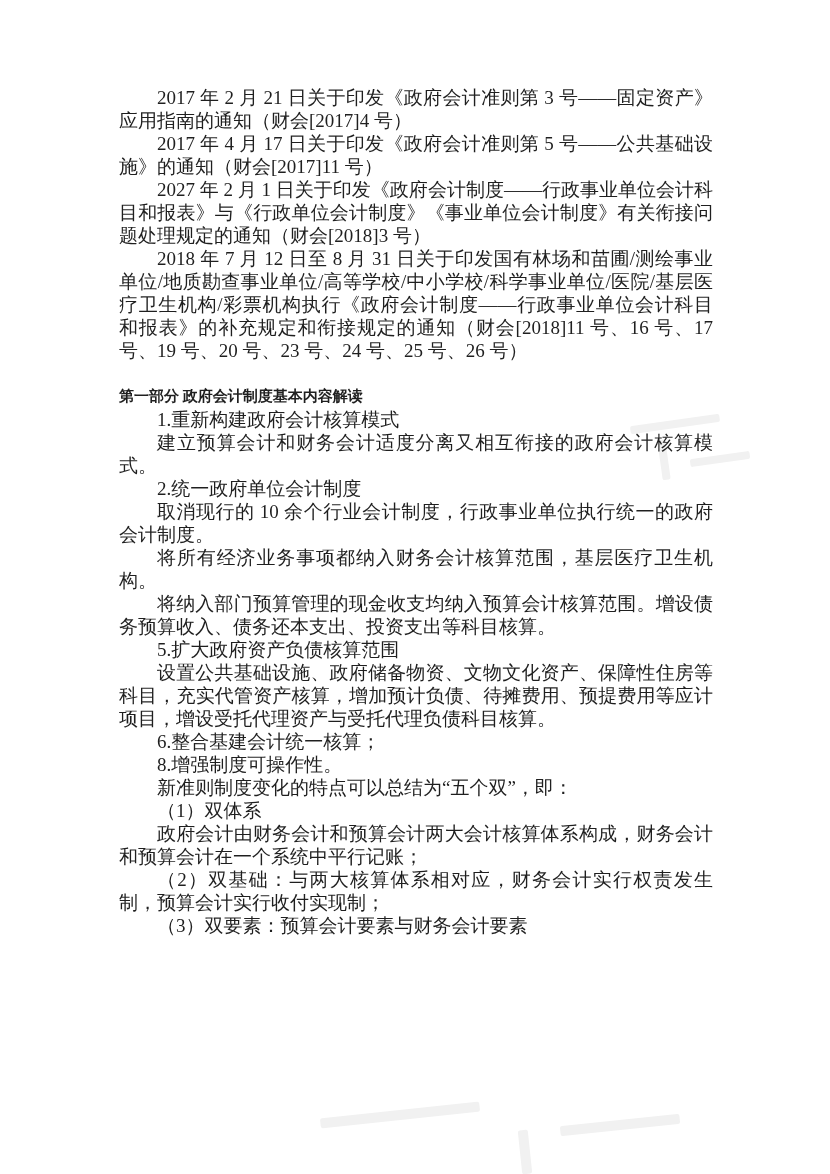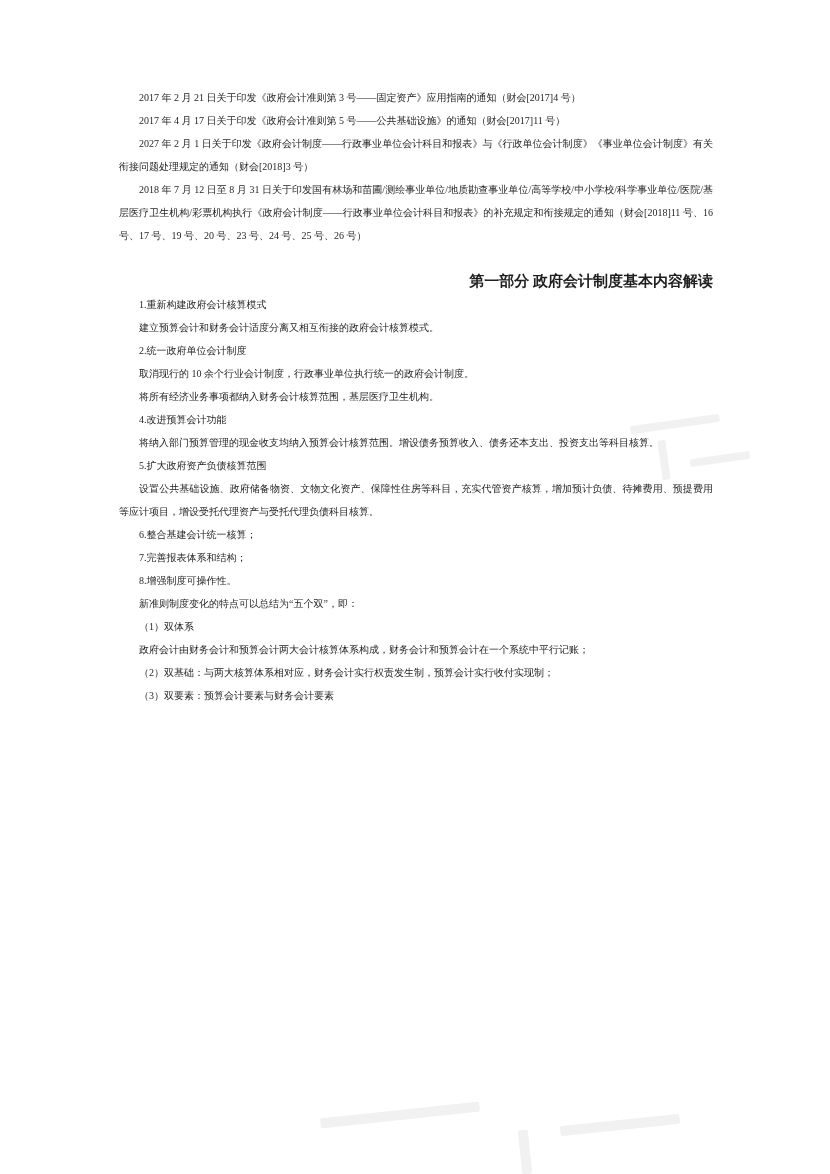--- a/index.html
+++ b/index.html
@@ -18,32 +18,32 @@
     background: #ffffff;
   }
   .content {
     position: absolute;
     left: 119px;
     top: 86px;
     width: 594px;
   }
   .para {
     margin: 0;
-    font-size: 10px;
+    font-size: 19px;
     line-height: 23px;
     text-indent: 2em;
     text-align: justify;
     word-break: break-all;
   }
   .section-title {
     margin: 23px 0 0 0;
     font-size: 15px;
     line-height: 23px;
     font-weight: bold;
-    text-align: right;
+    text-align: left;
     text-indent: 0;
   }
   
   .watermark {
     position: absolute;
     pointer-events: none;
     opacity: 1;
   }
   .wm-stroke {
     position: absolute;
@@ -74,26 +74,24 @@
     <p class="para">2027 年 2 月 1 日关于印发《政府会计制度——行政事业单位会计科目和报表》与《行政单位会计制度》《事业单位会计制度》有关衔接问题处理规定的通知（财会[2018]3 号）</p>
     <p class="para">2018 年 7 月 12 日至 8 月 31 日关于印发国有林场和苗圃/测绘事业单位/地质勘查事业单位/高等学校/中小学校/科学事业单位/医院/基层医疗卫生机构/彩票机构执行《政府会计制度——行政事业单位会计科目和报表》的补充规定和衔接规定的通知（财会[2018]11 号、16 号、17 号、19 号、20 号、23 号、24 号、25 号、26 号）</p>
 
     <h2 class="section-title">第一部分 政府会计制度基本内容解读</h2>
 
     <p class="para">1.重新构建政府会计核算模式</p>
     <p class="para">建立预算会计和财务会计适度分离又相互衔接的政府会计核算模式。</p>
     <p class="para">2.统一政府单位会计制度</p>
     <p class="para">取消现行的 10 余个行业会计制度，行政事业单位执行统一的政府会计制度。</p>
     <p class="para">将所有经济业务事项都纳入财务会计核算范围，基层医疗卫生机构。</p>
-    <p class="para">4.改进预算会计功能</p>
     <p class="para">将纳入部门预算管理的现金收支均纳入预算会计核算范围。增设债务预算收入、债务还本支出、投资支出等科目核算。</p>
     <p class="para">5.扩大政府资产负债核算范围</p>
     <p class="para">设置公共基础设施、政府储备物资、文物文化资产、保障性住房等科目，充实代管资产核算，增加预计负债、待摊费用、预提费用等应计项目，增设受托代理资产与受托代理负债科目核算。</p>
     <p class="para">6.整合基建会计统一核算；</p>
-    <p class="para">7.完善报表体系和结构；</p>
     <p class="para">8.增强制度可操作性。</p>
     <p class="para">新准则制度变化的特点可以总结为“五个双”，即：</p>
     <p class="para">（1）双体系</p>
     <p class="para">政府会计由财务会计和预算会计两大会计核算体系构成，财务会计和预算会计在一个系统中平行记账；</p>
     <p class="para">（2）双基础：与两大核算体系相对应，财务会计实行权责发生制，预算会计实行收付实现制；</p>
     <p class="para">（3）双要素：预算会计要素与财务会计要素</p>
 
   </div>
 </div>
 

